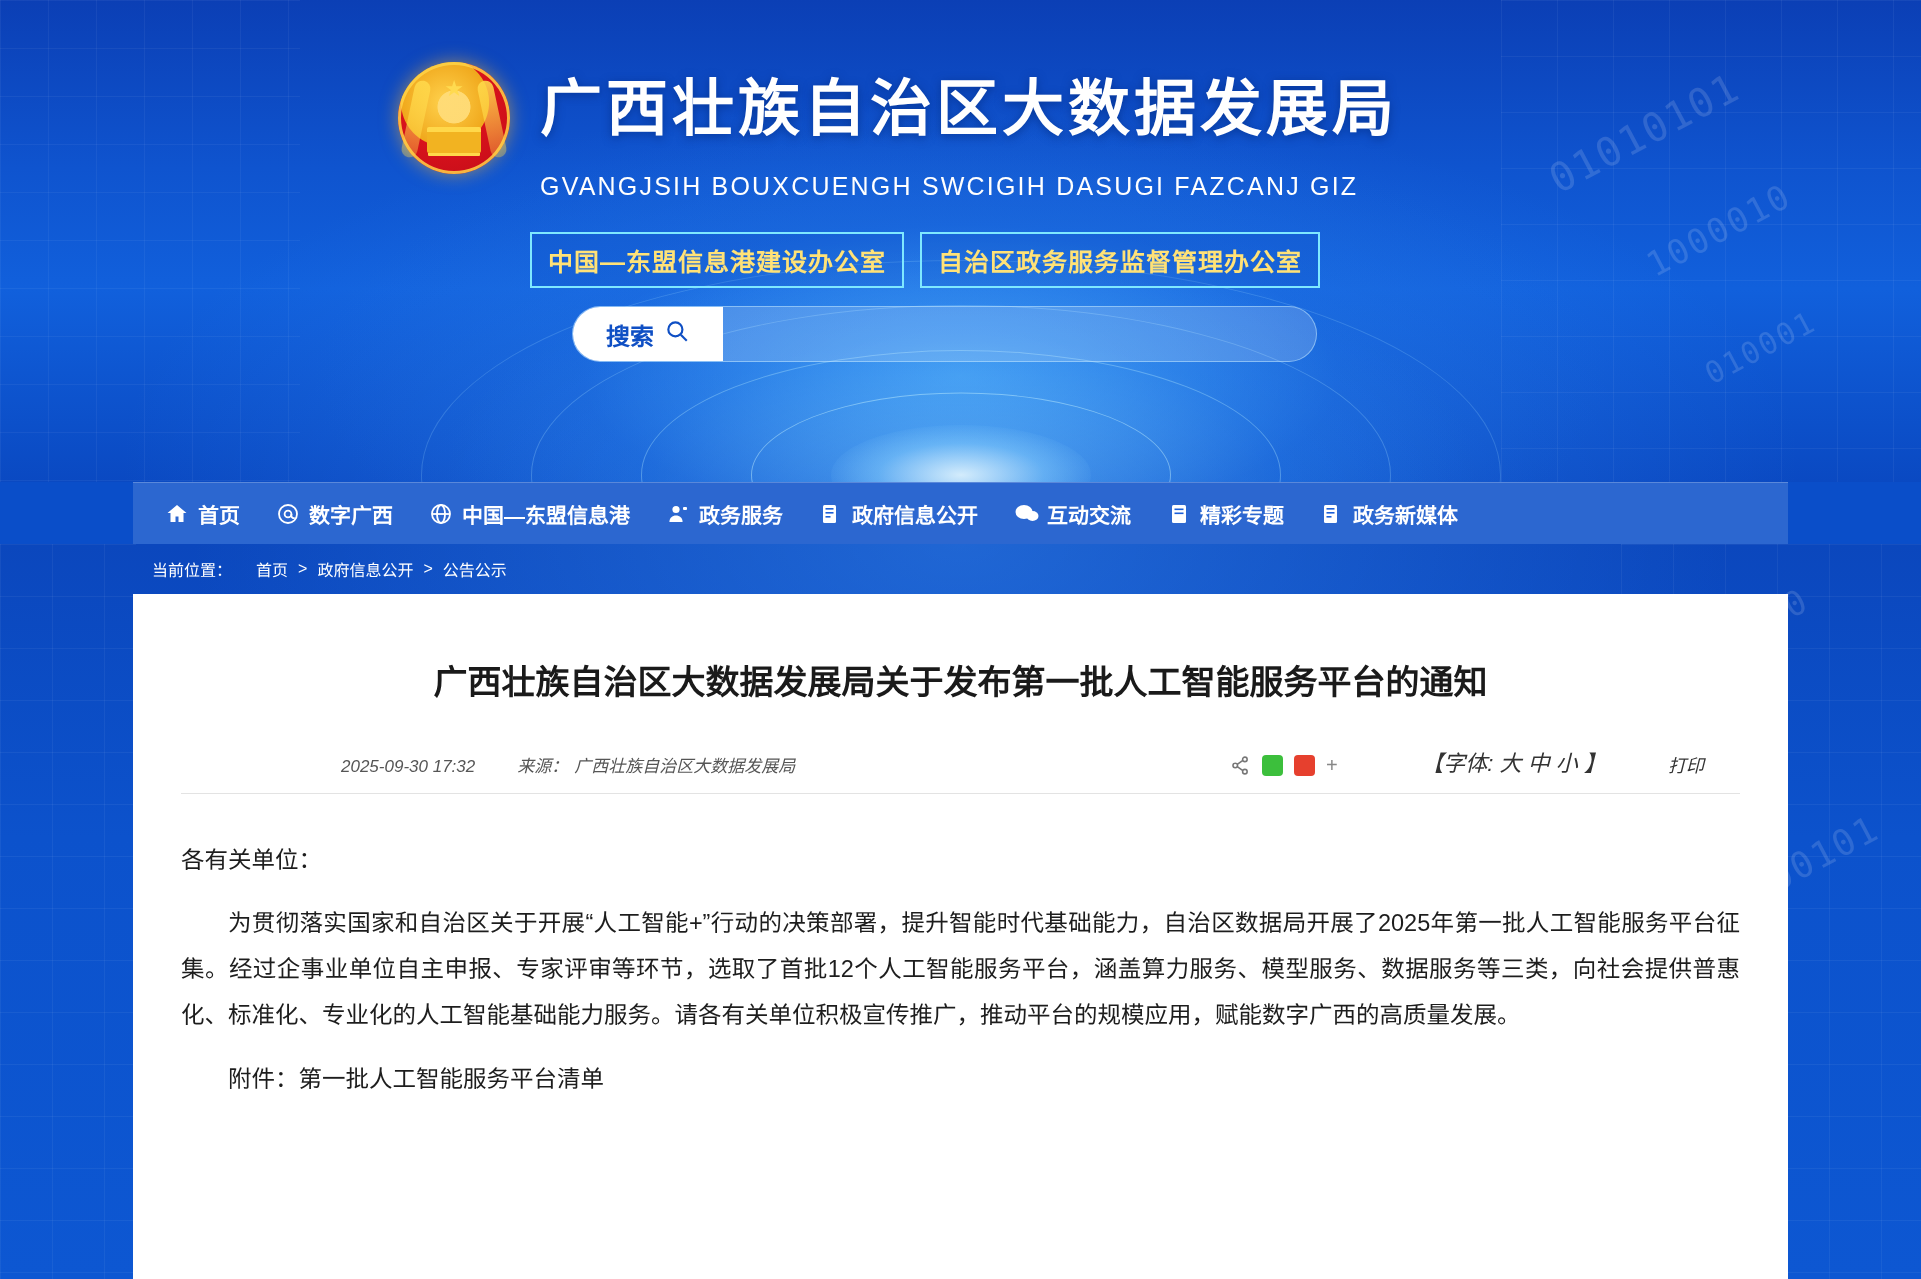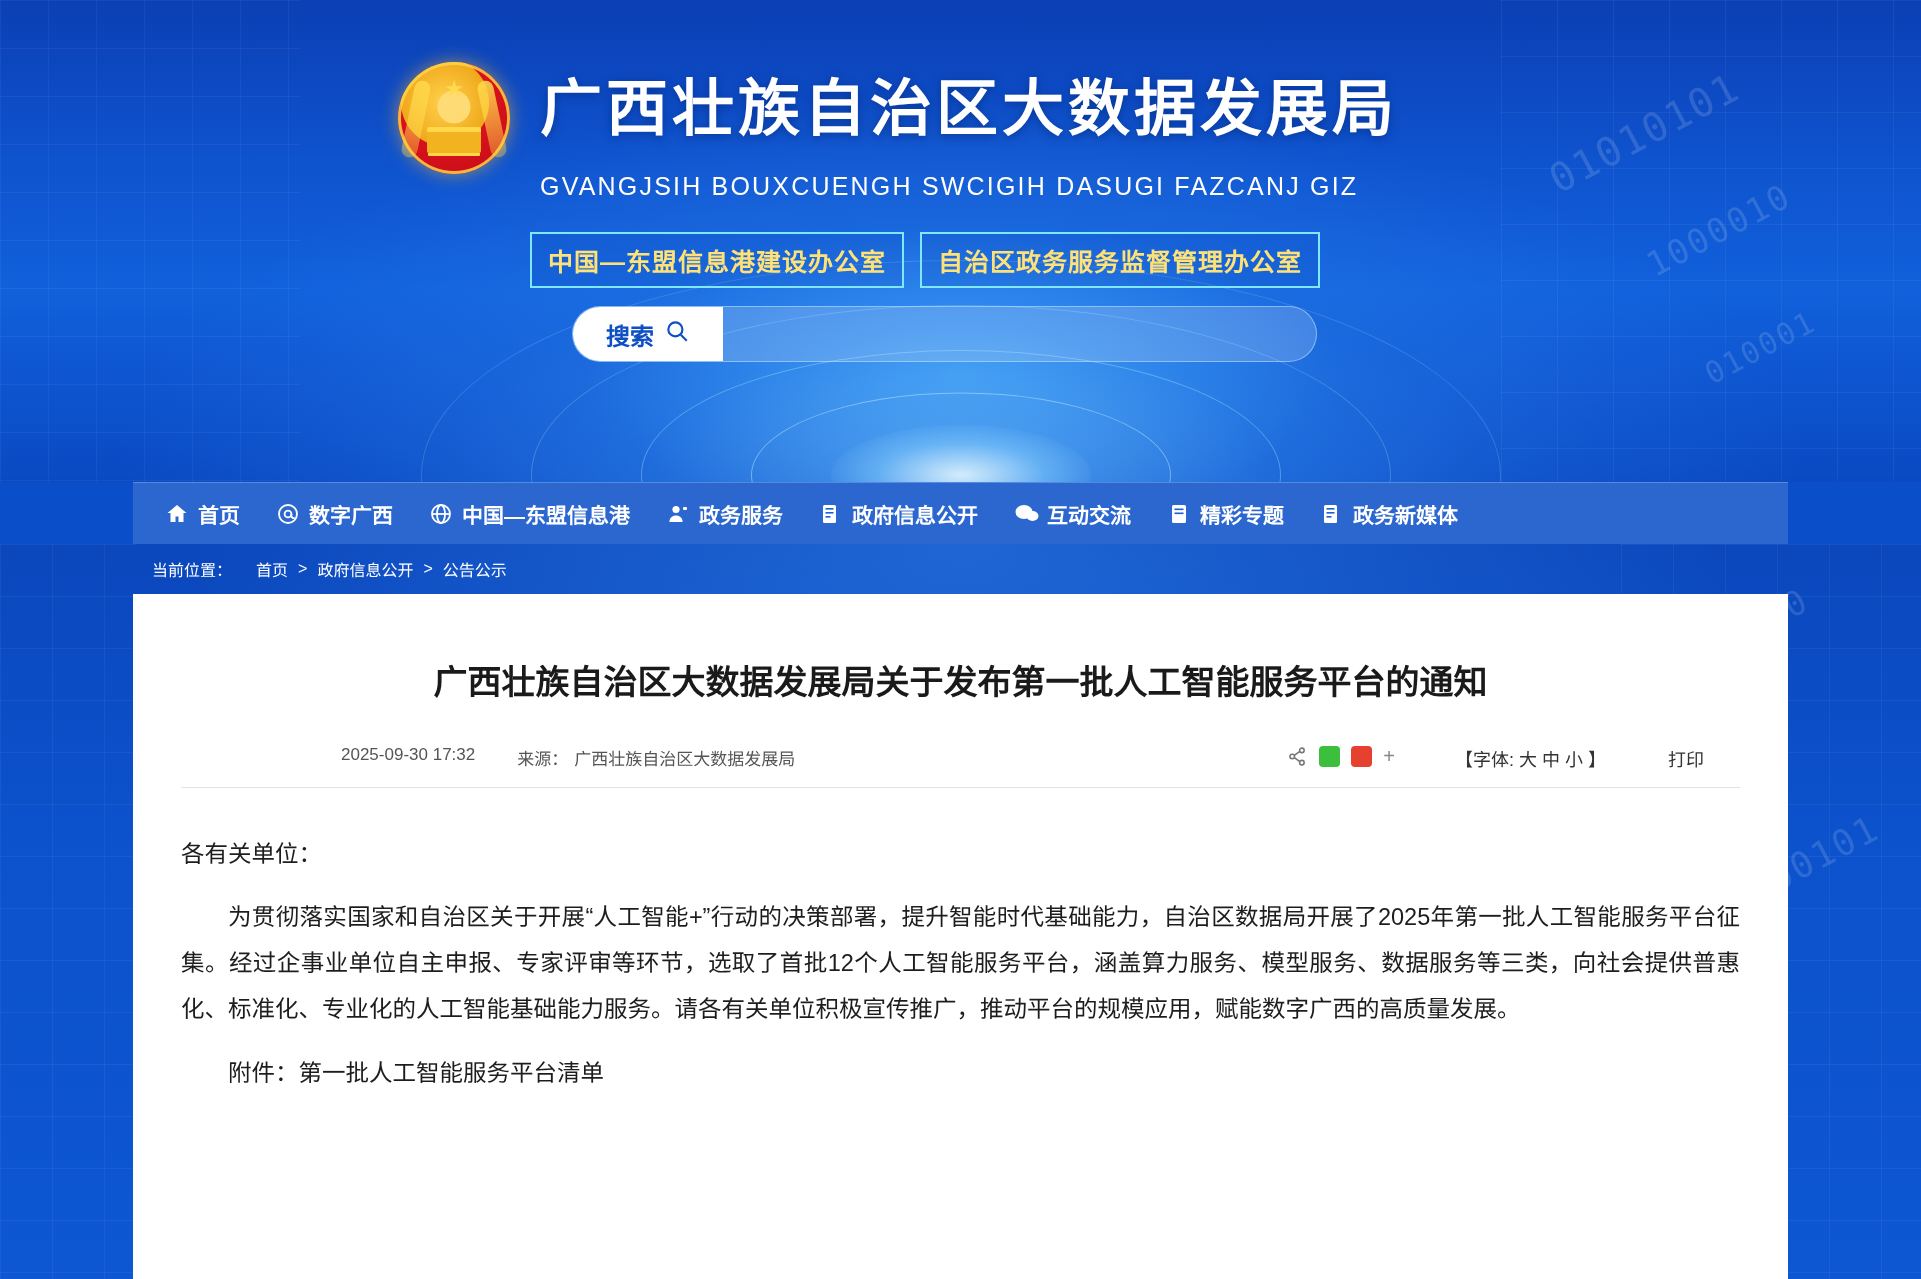--- a/index.html
+++ b/index.html
@@ -253,33 +253,34 @@
     font-size: 34px;
     font-weight: bold;
     color: #1a1a1a;
     line-height: 1.4;
   }
   .meta-row {
     margin: 38px 48px 0;
     padding-bottom: 16px;
     border-bottom: 1px solid #e3e3e3;
     display: flex;
-    align-items: flex-start;
+    align-items: flex-end;
     font-size: 17px;
     color: #555;
+    font-style: italic;
   }
   .meta-date { margin-left: 160px; }
   .meta-source { margin-left: 42px; }
   .meta-spacer { flex: 1; }
   .share-group { display: flex; align-items: center; gap: 11px; }
   .share-ico { width: 21px; height: 21px; display:inline-block; cursor: pointer; }
   .share-ico.wechat { background: #3cbf3c; border-radius: 4px; }
   .share-ico.weibo  { background: #e6402e; border-radius: 4px; }
   .share-plus { color: #888; font-size: 20px; cursor: pointer; }
-  .font-size-ctrl { margin-left: 60px; font-size: 18px; color: #333; }
+  .font-size-ctrl { margin-left: 84px; font-size: 22px; color: #333; }
   .font-size-ctrl span { cursor: pointer; }
   .print-btn { margin-left: 62px; margin-right: 36px; font-size: 18px; color: #333; cursor: pointer; }
 
   .article-body {
     margin: 44px 48px 0;
     font-size: 23.5px;
     line-height: 1.95;
     color: #1d1d1d;
     text-align: justify;
   }

